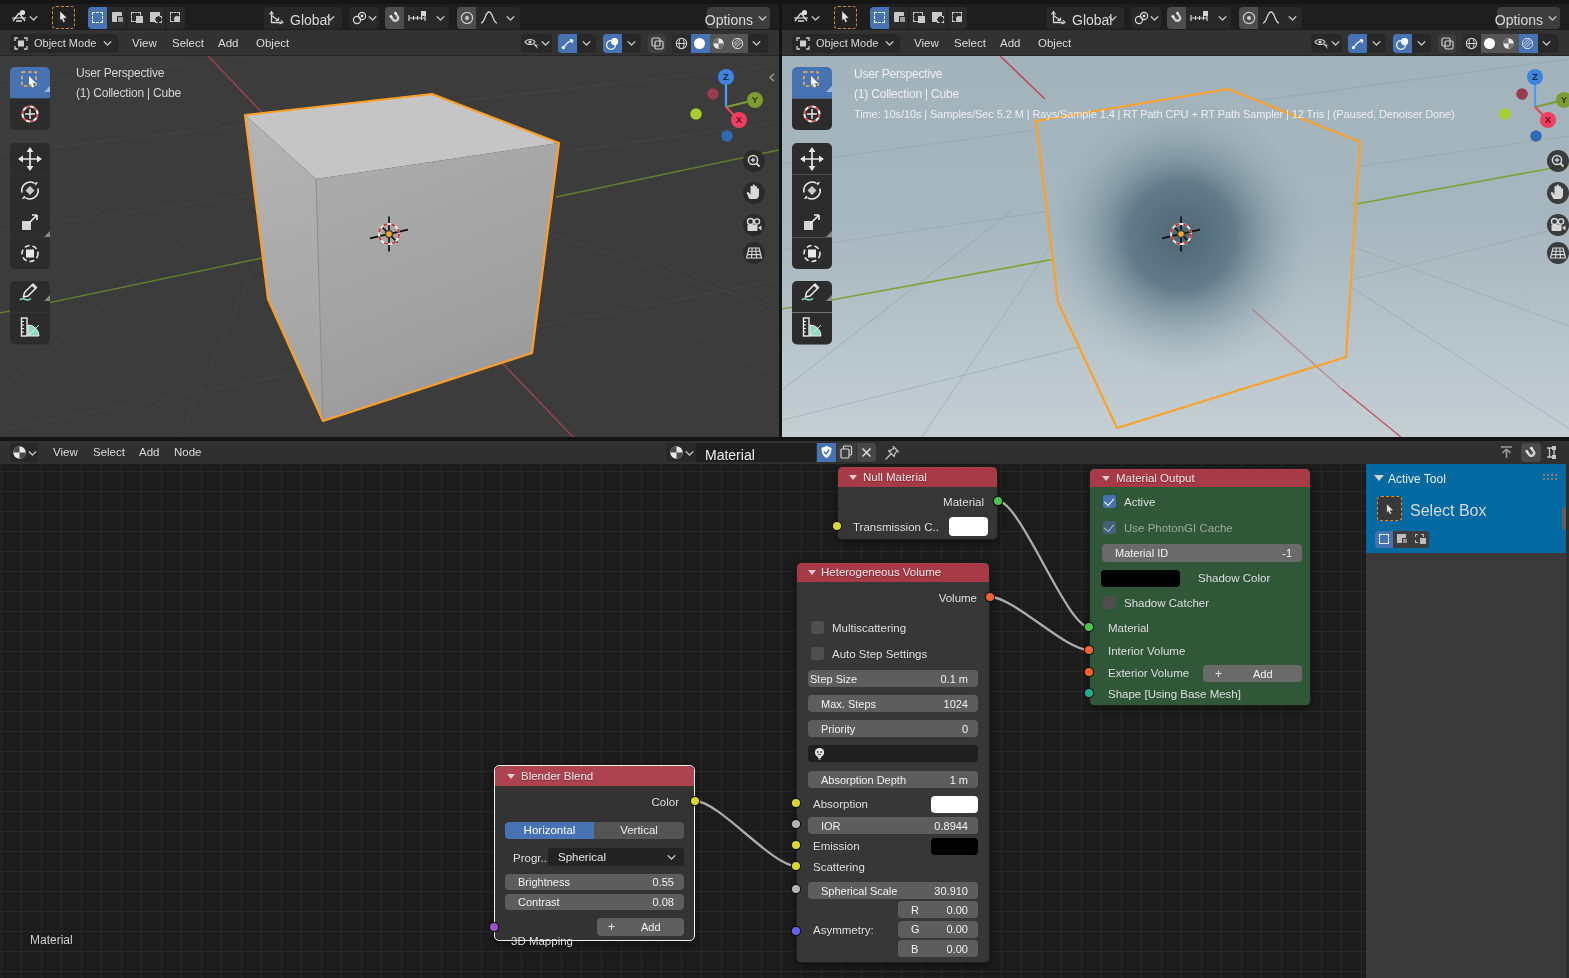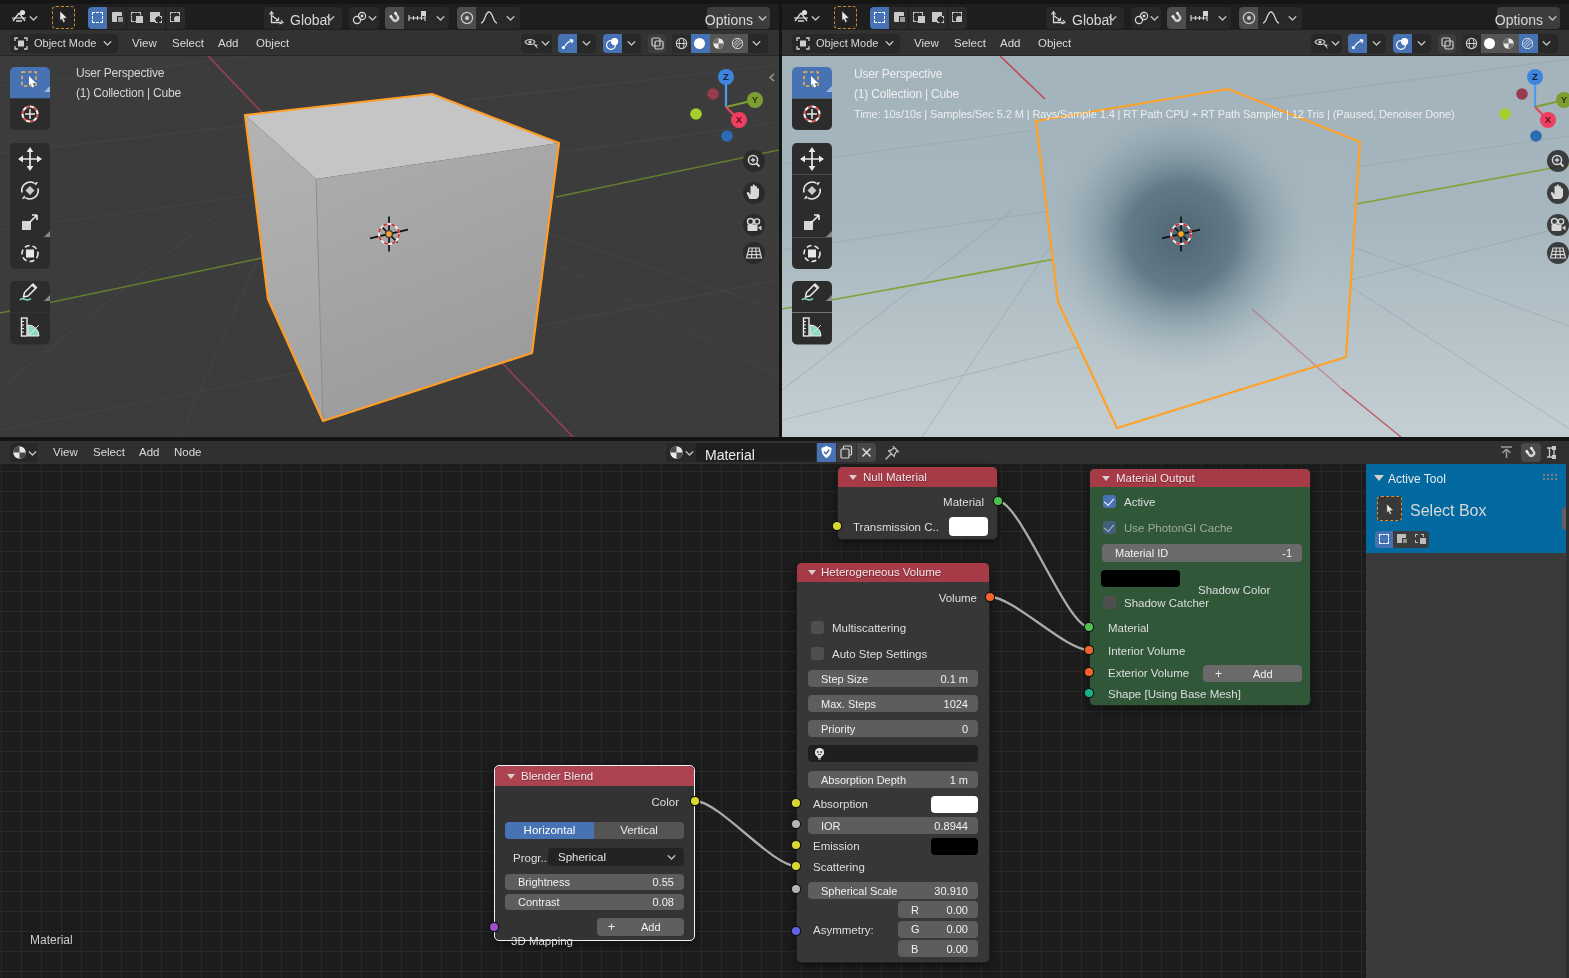--- a/index.html
+++ b/index.html
@@ -605,21 +605,21 @@
       <div class="ntitle" style="left:26px;line-height:18px">Material Output</div>
       <div class="cb on" style="left:13px;top:26px"></div>
       <div class="nlabel" style="left:34px;top:28px">Active</div>
       <div class="cb dim" style="left:13px;top:52px"></div>
       <div class="nlabel" style="left:34px;top:54px;color:#9cab9c">Use PhotonGI Cache</div>
       <div class="field" style="left:12px;top:75px;width:200px;height:18px;background:#6a6a6a">
         <span class="fl" style="left:13px">Material ID</span>
         <span class="fv">-1</span>
       </div>
       <div class="abs" style="left:11px;top:101px;width:79px;height:17px;background:#000;border-radius:4px"></div>
-      <div class="nlabel" style="left:108px;top:116px">Shadow Color</div>
+      <div class="nlabel" style="left:108px;top:104px">Shadow Color</div>
       <div class="cb" style="left:13px;top:127px"></div>
       <div class="nlabel" style="left:34px;top:129px">Shadow Catcher</div>
       <div class="nlabel" style="left:18px;top:154px">Material</div>
       <div class="nlabel" style="left:18px;top:177px">Interior Volume</div>
       <div class="nlabel" style="left:18px;top:199px">Exterior Volume</div>
       <div class="field" style="left:113px;top:196px;width:99px;height:17px;background:#6a6a6a">
         <span style="position:absolute;left:12px;top:3px;font-size:12px">+</span>
         <span style="position:absolute;left:50px;top:50%;transform:translateY(-50%)">Add</span>
       </div>
       <div class="nlabel" style="left:18px;top:220px">Shape [Using Base Mesh]</div>
@@ -627,21 +627,21 @@
     <div class="nodebody" style="left:796px;top:562px;width:194px;height:401px;background:#373737;border:1px solid #1e1e1e">
       <div class="nhead" style="background:#a63a46;height:19px"></div>
       <div class="tri" style="left:11px;top:7px"></div>
       <div class="ntitle" style="left:24px;line-height:19px">Heterogeneous Volume</div>
       <div class="nlabel" style="right:12px;top:30px">Volume</div>
       <div class="cb" style="left:14px;top:58px"></div>
       <div class="nlabel" style="left:35px;top:60px">Multiscattering</div>
       <div class="cb" style="left:14px;top:84px"></div>
       <div class="nlabel" style="left:35px;top:86px">Auto Step Settings</div>
       <div class="field" style="left:11px;top:107px;width:170px;height:17px">
-        <span class="fl" style="left:13px">Step Size</span>
+        <span class="fl" style="left:2px">Step Size</span>
         <span class="fv">0.1 m</span>
       </div>
       <div class="field" style="left:11px;top:132px;width:170px;height:17px">
         <span class="fl" style="left:13px">Max. Steps</span>
         <span class="fv">1024</span>
       </div>
       <div class="field" style="left:11px;top:157px;width:170px;height:17px">
         <span class="fl" style="left:13px">Priority</span>
         <span class="fv">0</span>
       </div>

